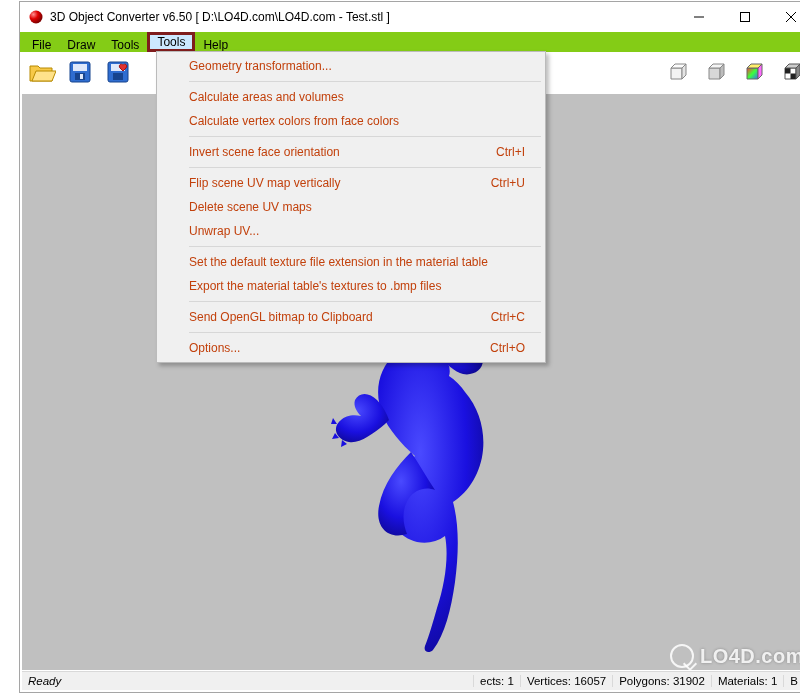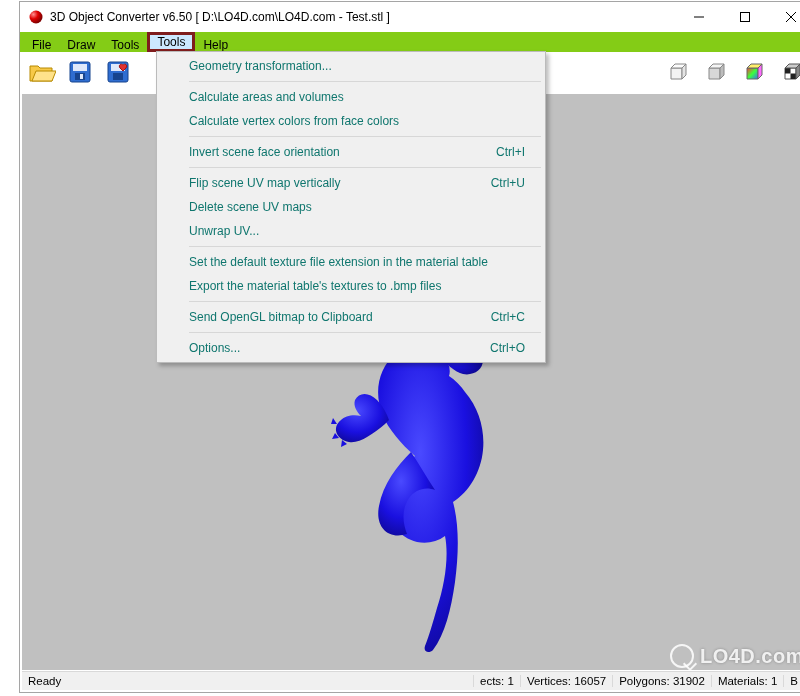--- a/index.html
+++ b/index.html
@@ -131,20 +131,21 @@
     background: #f0f0f0;
     border-top: 1px solid #d9d9d9;
     display: flex;
     align-items: center;
     font-size: 11.5px;
     color: #000;
   }
   .status-left {
     padding-left: 6px;
     flex: 0 0 auto;
+    font-style: italic;
   }
   .status-right {
     margin-left: auto;
     padding-right: 8px;
     display: flex;
     gap: 0;
     white-space: nowrap;
     padding-left: 28px;
   }
   .status-cell {
@@ -165,21 +166,21 @@
     padding: 2px;
     box-sizing: border-box;
     z-index: 50;
   }
   .dropdown-item {
     height: 24px;
     display: flex;
     align-items: center;
     padding: 0 30px 0 30px;
     font-size: 12px;
-    color: #0f766e;
+    color: #c2410c;
     position: relative;
   }
   .dropdown-item .shortcut {
     position: absolute;
     right: 18px;
   }
   .dropdown-sep {
     height: 1px;
     margin: 3px 2px 3px 30px;
     background: #d7d7d7;

